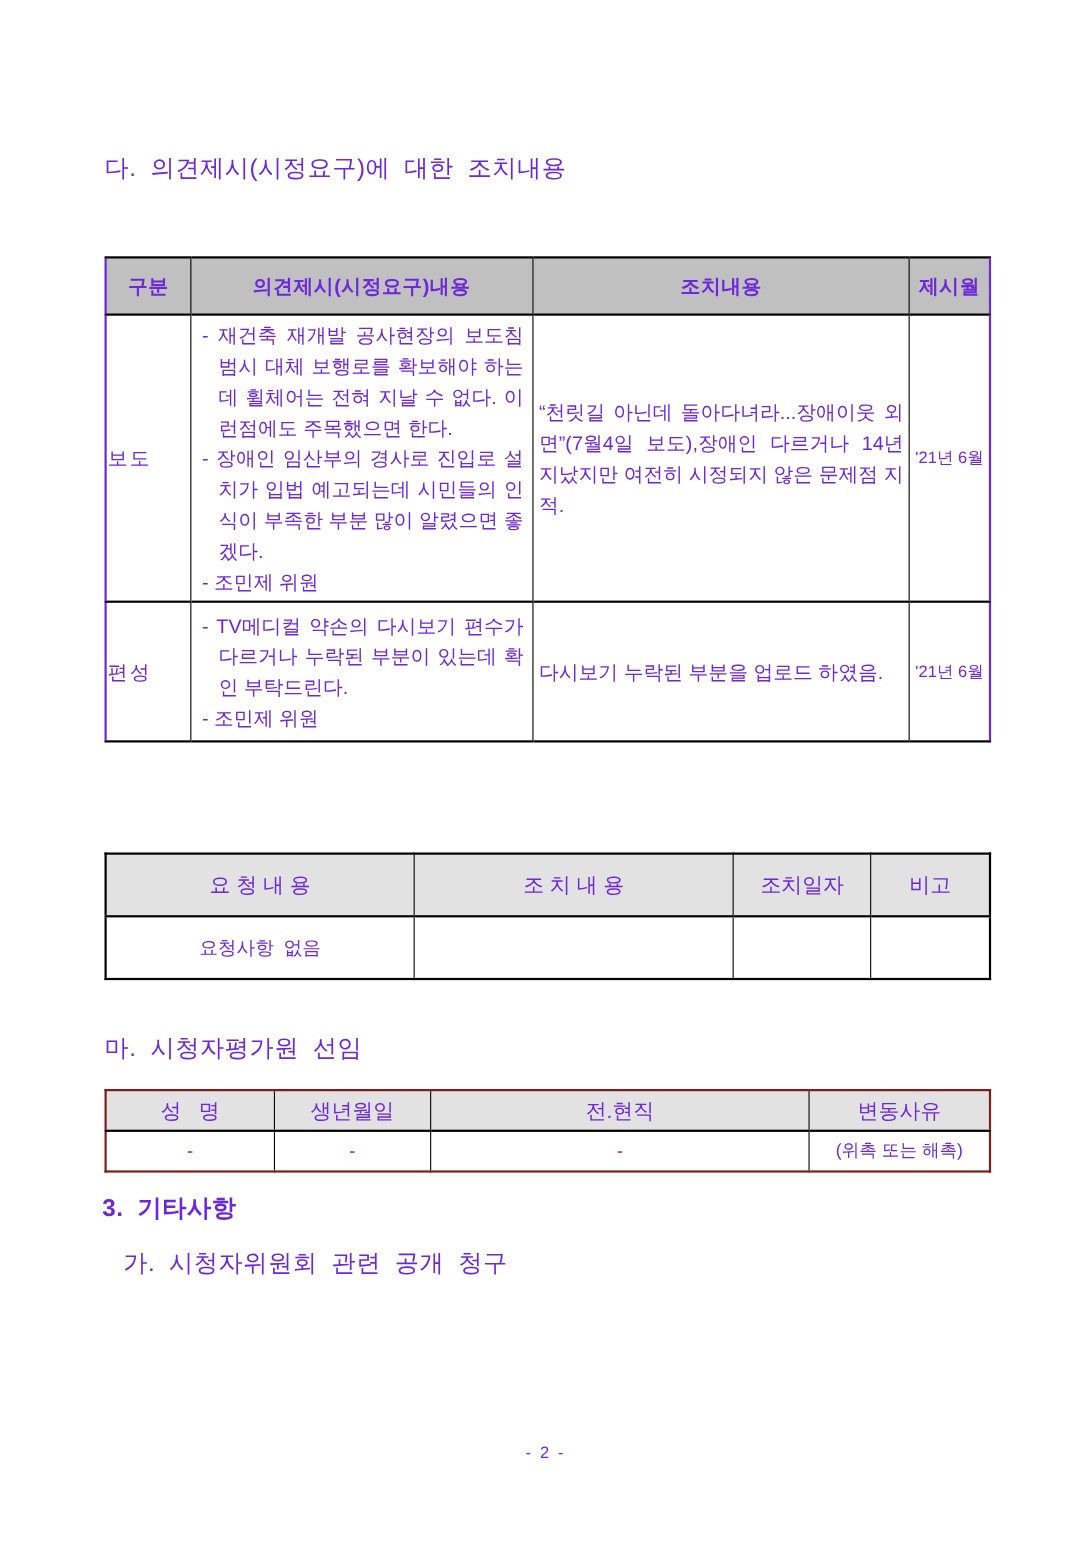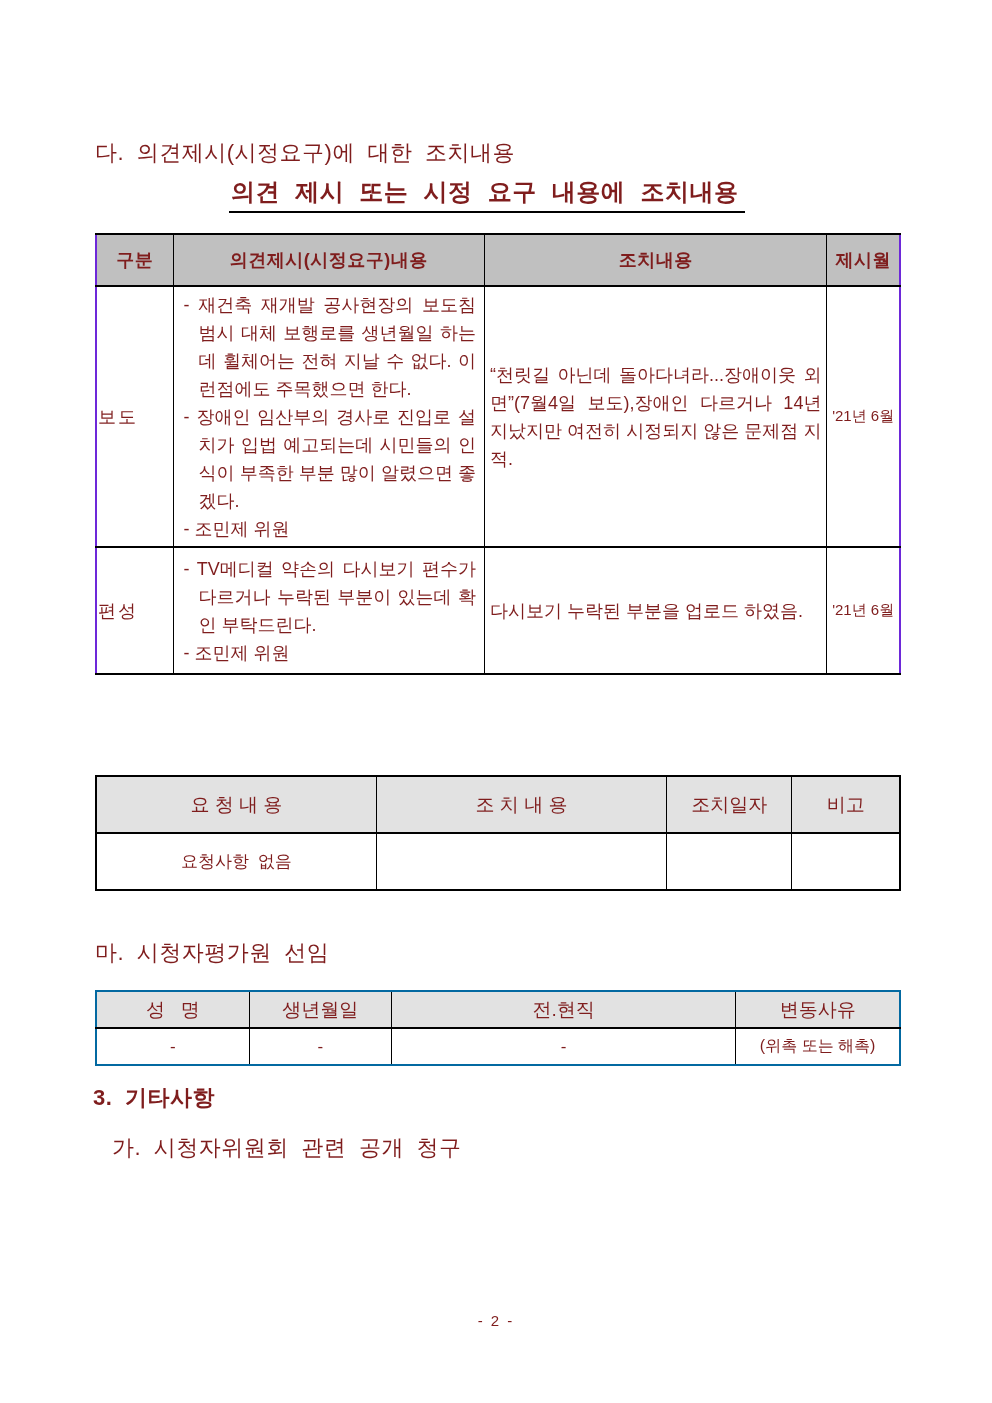--- a/index.html
+++ b/index.html
@@ -2,21 +2,21 @@
 <html style="--table1-header-bg: #c0c0c0; --table23-header-bg: #e2e2e2; --border: #000000; --text: #000000; --page-bg: #ffffff;"><head>
 <meta charset="utf-8">
 <style>
   html, body { margin: 0; padding: 0; background: #ffffff; }
   .page {
     position: relative;
     width: 992px;
     height: 1403px;
     background: #ffffff;
     font-family: "Liberation Sans", sans-serif;
-    color: #7f1d1d;
+    color: #6d28d9;
     overflow: hidden;
   }
   .abs { position: absolute; }
 
   .heading {
     font-size: 22px;
     word-spacing: 6px;
     letter-spacing: 0.5px;
     white-space: nowrap;
   }
@@ -78,21 +78,21 @@
     font-weight: normal;
     font-size: 19px;
     height: 53px;
     text-align: center;
     white-space: pre;
     border-bottom-width: 2px;
   }
   .t2 td { height: 53px; text-align: center; vertical-align: middle; font-size: 17px; word-spacing: 4px; }
 
   
-  .t3 { position: absolute; left: 95px; top: 990px; width: 806px; border: 2px solid #0369a1; }
+  .t3 { position: absolute; left: 95px; top: 990px; width: 806px; border: 2px solid #7f1d1d; }
   .t3 th, .t3 td { border: 1px solid #000; }
   .t3 th {
     background: var(--table23-header-bg, #e2e2e2);
     font-weight: normal;
     font-size: 19px;
     height: 33px;
     text-align: center;
     white-space: pre;
     border-bottom-width: 2px;
   }
@@ -108,42 +108,41 @@
     letter-spacing: 2px;
   }
 </style>
 </head>
 <body>
 
 <div class="page">
 
   <div class="abs heading" style="left:95px; top:138px;">다. 의견제시(시정요구)에 대한 조치내용</div>
 
-  <div class="table-title">의견 제시 또는 시정 요구 내용에 조치내용</div>
 
   <table class="t1">
     <colgroup>
       <col style="width:77px">
         <col style="width:311px">
         <col style="width:342px">
         <col style="width:73px">
     </colgroup>
     <thead>
       <tr>
         <th>구분</th>
         <th>의견제시(시정요구)내용</th>
         <th>조치내용</th>
         <th>제시월</th>
       </tr>
     </thead>
     <tbody>
       <tr class="row1">
         <td class="cat">보도</td>
         <td class="opinion">
-          <div class="opinion-item">- 재건축 재개발 공사현장의 보도침범시 대체 보행로를 생년월일 하는데 휠체어는 전혀 지날 수 없다. 이런점에도 주목했으면 한다.</div>
+          <div class="opinion-item">- 재건축 재개발 공사현장의 보도침범시 대체 보행로를 확보해야 하는데 휠체어는 전혀 지날 수 없다. 이런점에도 주목했으면 한다.</div>
           <div class="opinion-item">- 장애인 임산부의 경사로 진입로 설치가 입법 예고되는데 시민들의 인식이 부족한 부분 많이 알렸으면 좋겠다.</div>
           <div class="opinion-item">- 조민제 위원</div>
         </td>
         <td class="action">“천릿길 아닌데 돌아다녀라...장애이웃 외면”(7월4일 보도),장애인 다르거나 14년 지났지만 여전히 시정되지 않은 문제점 지적.</td>
         <td class="month">'21년 6월</td>
       </tr>
       <tr class="row2">
         <td class="cat">편성</td>
         <td class="opinion">
           <div class="opinion-item">- TV메디컬 약손의 다시보기 편수가 다르거나 누락된 부분이 있는데 확인 부탁드린다.</div>

